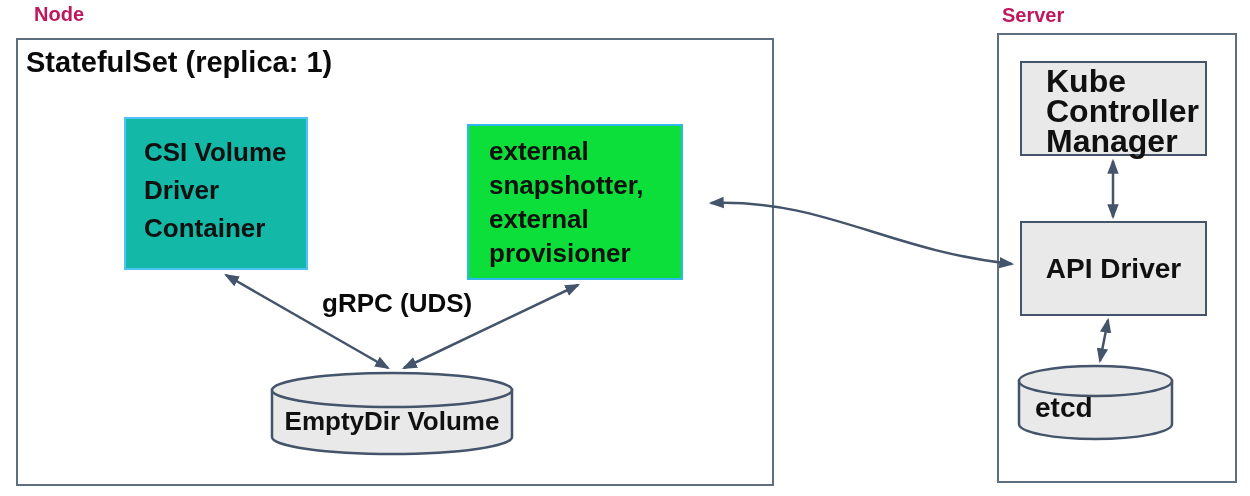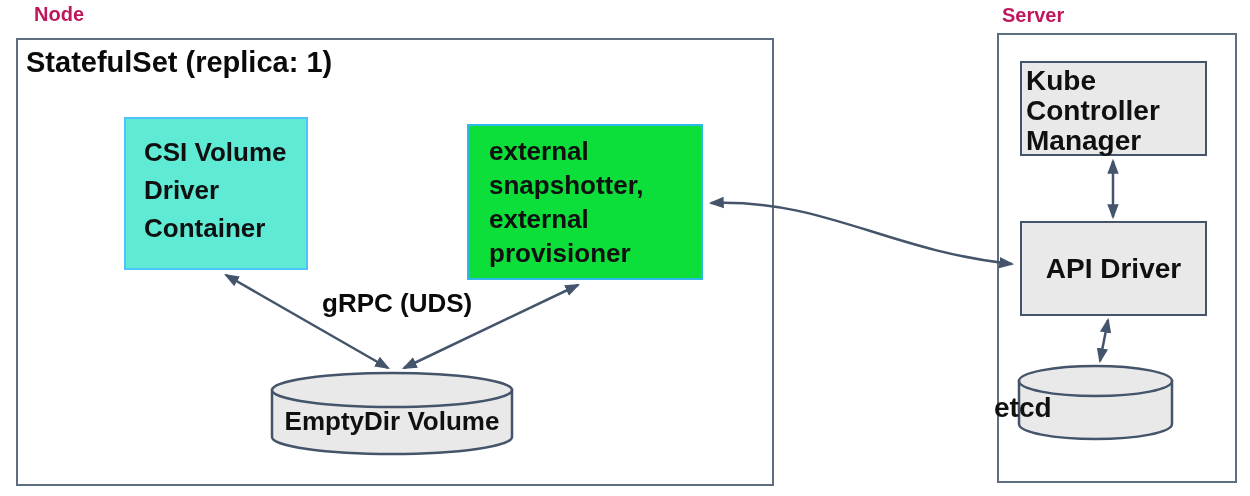--- a/index.html
+++ b/index.html
@@ -20,36 +20,36 @@
   }
   .title-text{
     font-size:29px;font-weight:600;color:#0a0a0a;z-index:3;white-space:nowrap;
   }
   .node-inner-box{
     z-index:2;box-sizing:border-box;font-weight:600;font-size:26px;
     line-height:36px;white-space:pre-line;color:#101010;
   }
   .csi-box{
     left:124px;top:117px;width:184px;height:153px;
-    background:#5eead4;border:2px solid #4fc3f7;
+    background:#14b8a6;border:2px solid #4fc3f7;
     padding:14px 0 2px 18px;line-height:38px;
   }
   .sidecar-box{
-    left:467px;top:124px;width:236px;height:156px;
+    left:467px;top:124px;width:216px;height:156px;
     background:#0ddf3a;border:2px solid #2fb9ea;
     padding:8px 0 0 20px;line-height:34px;
   }
   .gray-box{
     z-index:2;box-sizing:border-box;font-weight:600;
     background:#e9e9e9;border:2px solid #44546a;color:#101010;
     white-space:pre-line;
   }
   .kcm-box{
     left:1020px;top:61px;width:187px;height:95px;
-    font-size:28px;line-height:30px;padding:3px 0 0 4px;
+    font-size:32px;line-height:30px;padding:3px 0 0 24px;
   }
   .api-box{
     left:1020px;top:221px;width:187px;height:95px;
     font-size:28px;display:flex;align-items:center;justify-content:center;
   }
   .float-label{
     z-index:3;font-size:26px;font-weight:600;color:#0a0a0a;white-space:nowrap;
   }
   .cyl-label{
     z-index:3;font-weight:600;color:#101010;white-space:nowrap;
@@ -105,15 +105,15 @@
 
   <div class="abs cyl-label" style="left:272px;top:406px;width:240px;text-align:center;font-size:26px;">EmptyDir Volume</div>
 
   <div class="abs float-label" style="left:322px;top:288px;">gRPC (UDS)</div>
 
   <div class="abs gray-box kcm-box">Kube
 Controller
 Manager</div>
   <div class="abs gray-box api-box">API Driver</div>
 
-  <div class="abs cyl-label" style="left:994px;top:392px;font-size:28px;">etcd</div>
+  <div class="abs cyl-label" style="left:1035px;top:392px;font-size:28px;">etcd</div>
 
 </div>
 
 </body></html>

